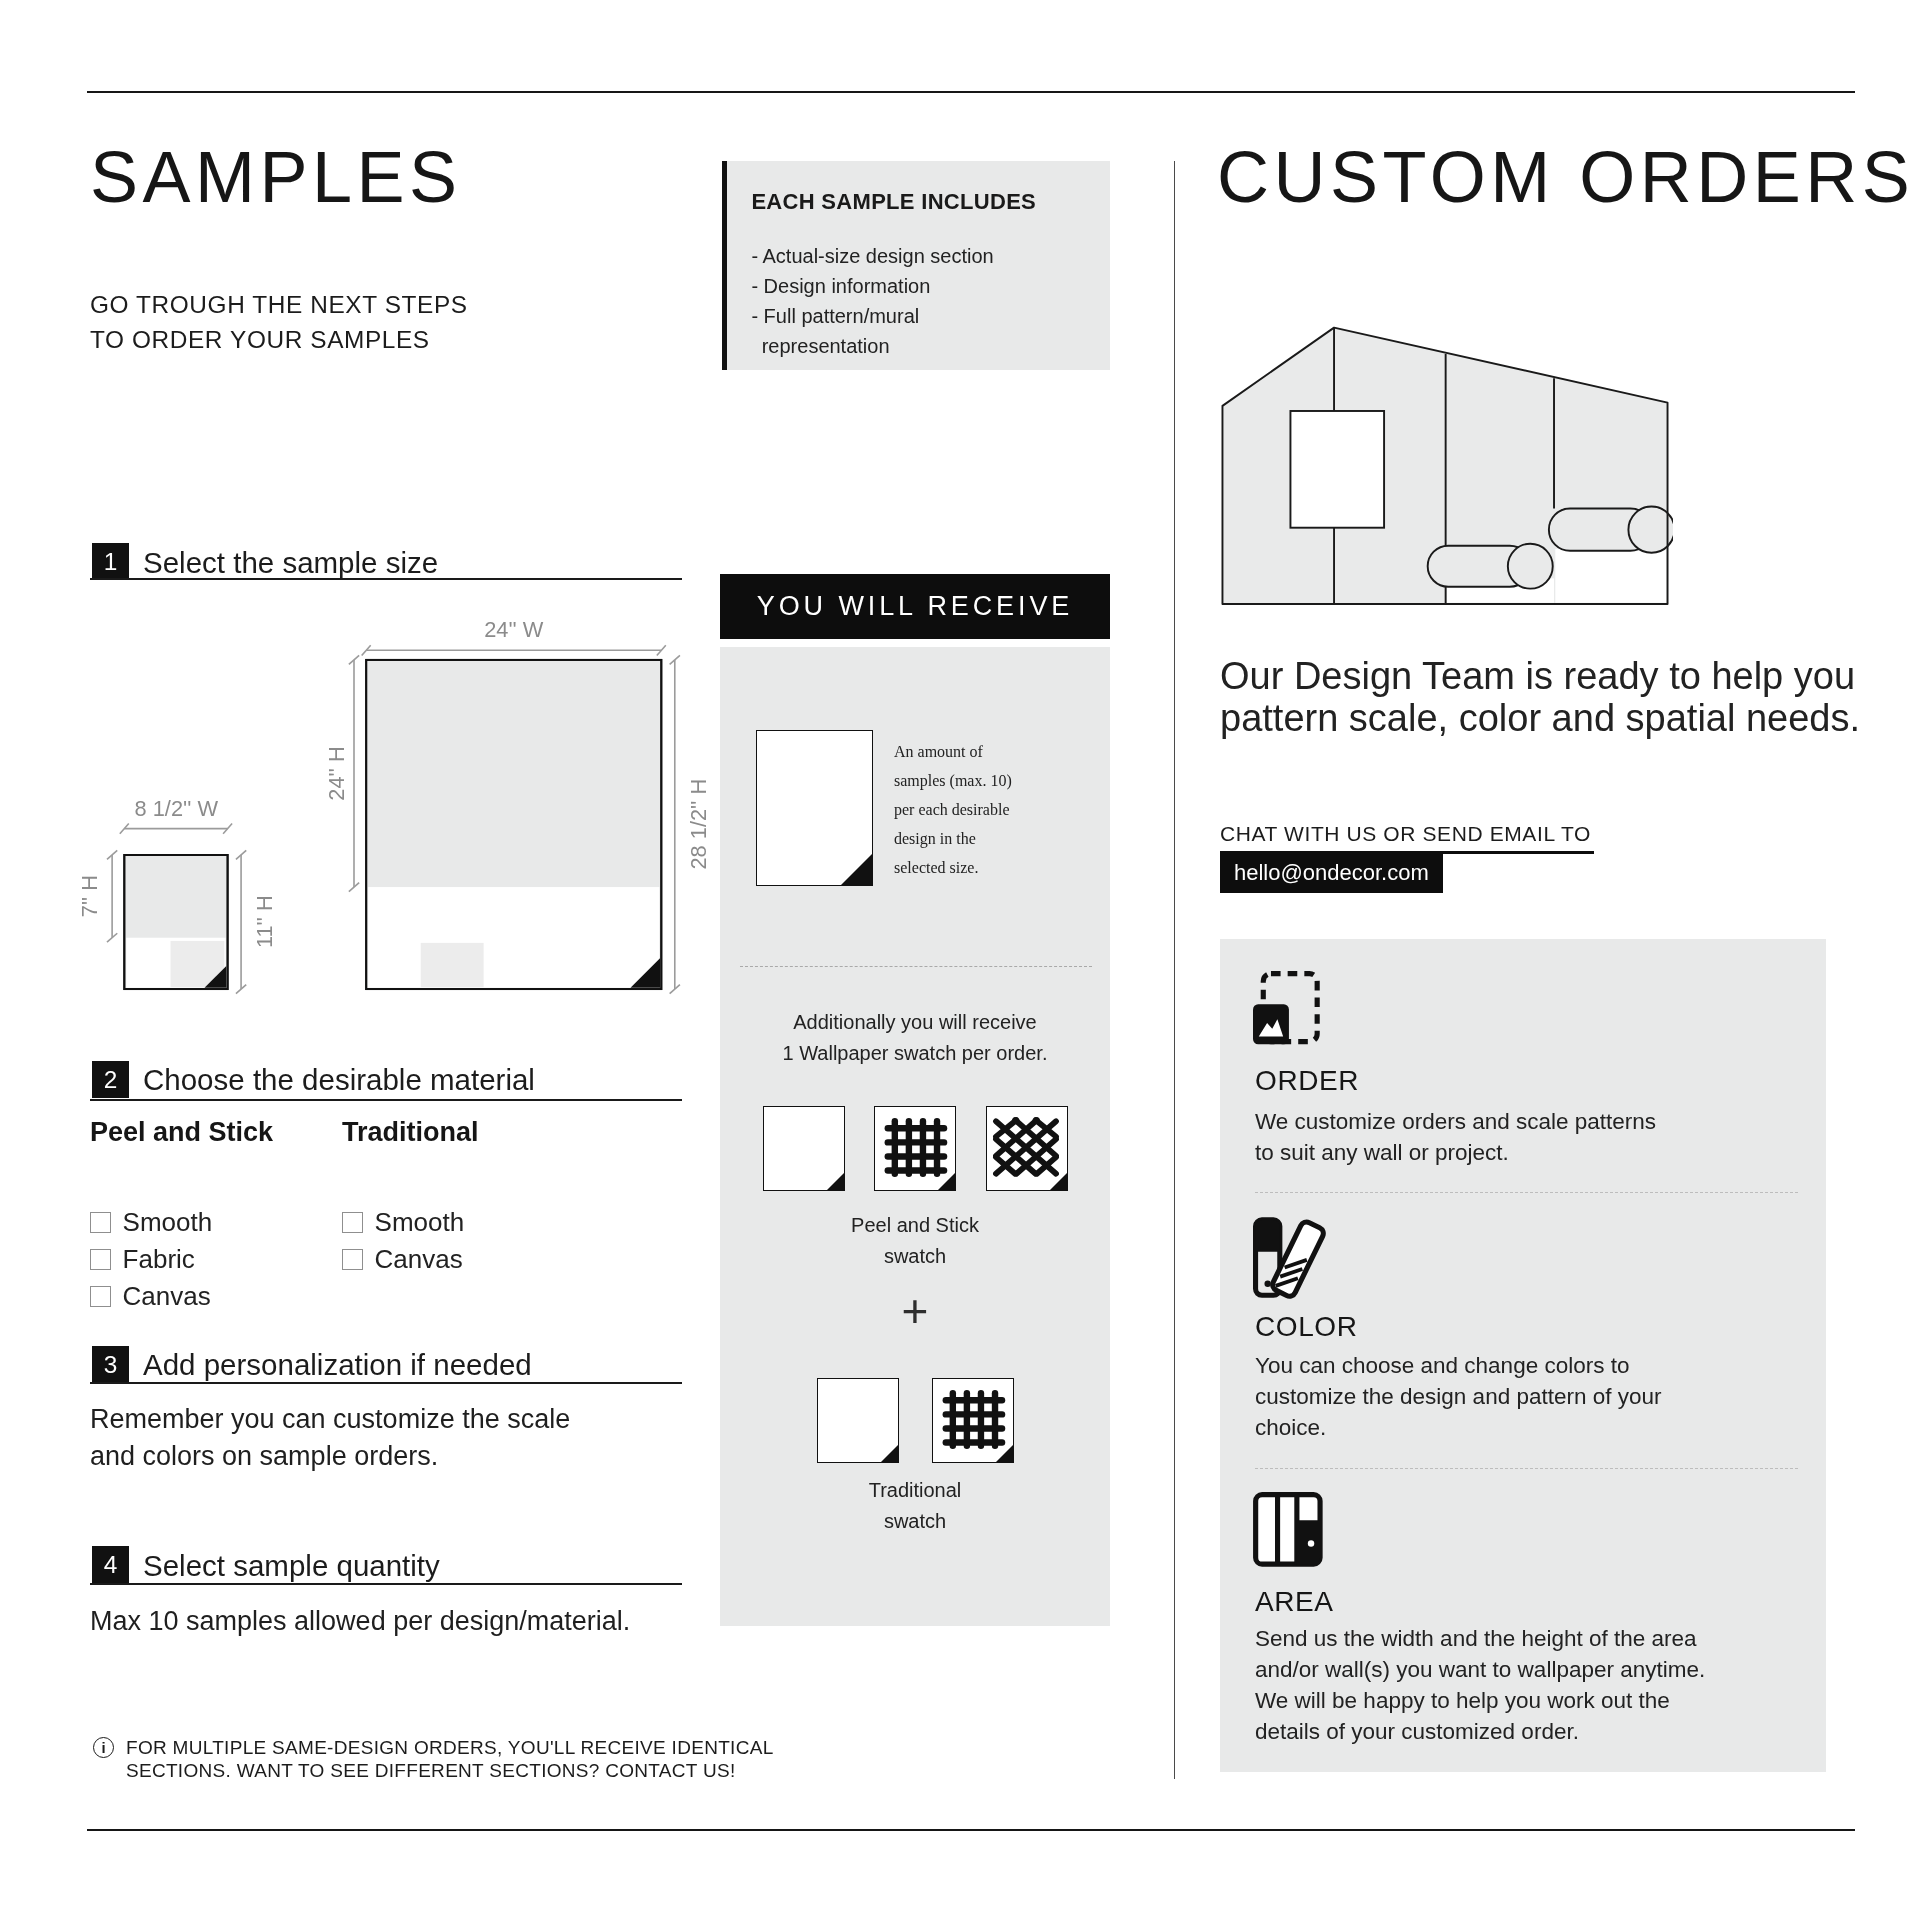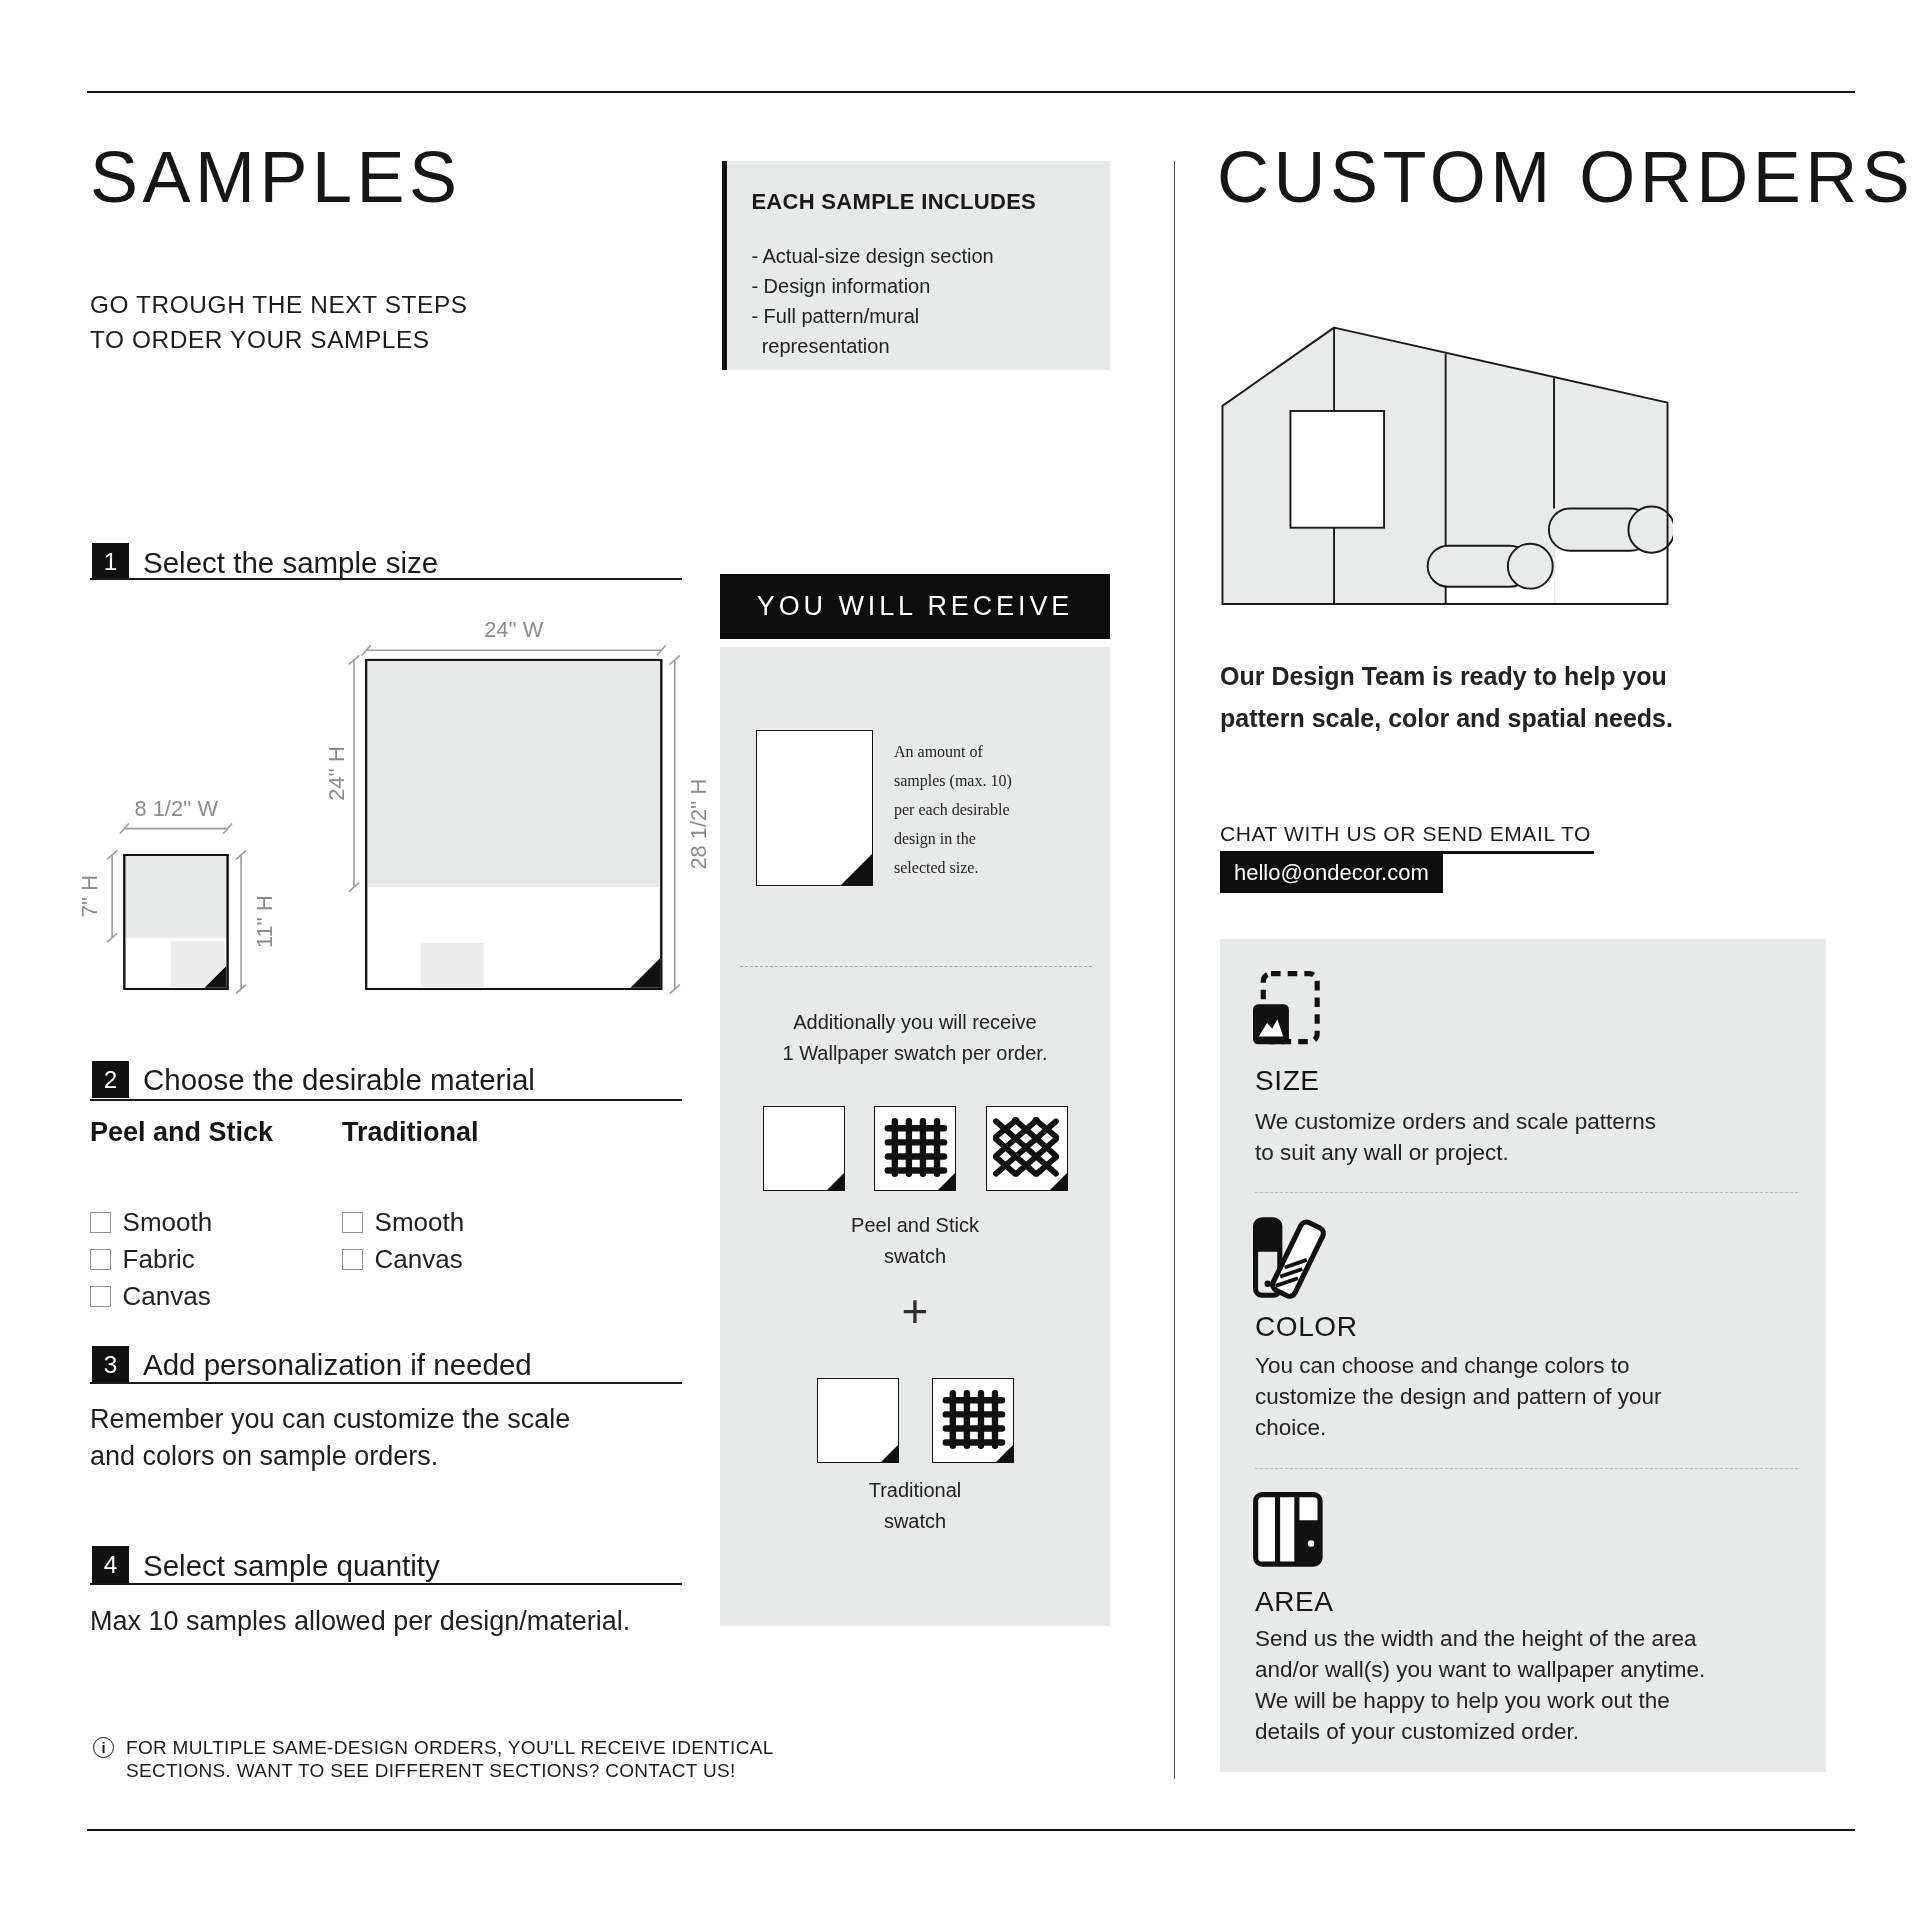--- a/index.html
+++ b/index.html
@@ -32,21 +32,21 @@
   .fold{position:absolute;right:-0.6px;bottom:-0.6px;width:0;height:0;border-left:33px solid transparent;border-bottom:33px solid #111;}
   .fold-s{position:absolute;right:-0.6px;bottom:-0.6px;width:0;height:0;border-left:19px solid transparent;border-bottom:19px solid #111;}
   .mid-desc{position:absolute;font-size:16px;font-weight:400;line-height:29px;color:#222;font-family:Liberation Serif, serif;}
   .dashed-mid{position:absolute;border-top:1.3px dashed #a9a9a9;}
   .center-txt{position:absolute;text-align:center;font-size:20px;font-weight:400;line-height:31px;color:#222;}
   .plus{position:absolute;text-align:center;font-size:46px;font-weight:300;color:#2e2e2e;}
   .chat{position:absolute;font-size:21px;font-weight:400;letter-spacing:0.6px;color:#1c1c1c;white-space:nowrap;}
   .email-line{position:absolute;left:1220px;top:851px;width:374px;height:2.6px;background:#0d0d0d;}
   .email{position:absolute;left:1220px;top:854px;background:#0d0d0d;color:#fff;font-size:22px;
          padding:5.8px 14px 7px 14px;white-space:nowrap;}
-  .cu-par{position:absolute;font-size:25px;font-weight:700;line-height:42px;color:#222;white-space:nowrap;}
+  .cu-par{position:absolute;font-size:38px;font-weight:400;line-height:42px;color:#222;white-space:nowrap;}
   .right-panel{position:absolute;left:1220px;top:939px;width:606px;height:833px;background:#e8e9e9;}
   .sec-head{position:absolute;font-size:28px;font-weight:400;letter-spacing:0.6px;color:#161616;}
   .sec-text{position:absolute;font-size:22.5px;font-weight:300;line-height:31px;color:#222;white-space:nowrap;}
   .dashed-r{position:absolute;left:1255px;width:543px;border-top:1.3px dashed #bdbdbd;}
 </style>
 </head>
 <body>
 
 <div class="page">
 
@@ -286,21 +286,21 @@
   <div class="email-line"></div>
   <div class="email">hello@ondecor.com</div>
 
   <div class="right-panel"></div>
 
   <svg class="abs" style="left:1253px;top:971px" width="77" height="77" viewBox="0 0 120 120">
     <rect x="16" y="4" width="84" height="106" rx="12" fill="none" stroke="#111" stroke-width="8" stroke-dasharray="15 11"></rect>
     <rect x="0" y="52" width="56" height="62" rx="8" fill="#111"></rect>
     <polygon points="9,102 22,81 30,90 38,75 47,102" fill="#fff"></polygon>
   </svg>
-  <div class="sec-head" style="left:1255px;top:1065px">SIZE</div>
+  <div class="sec-head" style="left:1255px;top:1065px">ORDER</div>
   <div class="sec-text" style="left:1255px;top:1106px">
     <div>We customize orders and scale patterns</div>
     <div>to suit any wall or project.</div>
   </div>
   <div class="dashed-r" style="top:1192px"></div>
 
   <svg class="abs" style="left:1253px;top:1217px" width="83" height="85" viewBox="0 0 130 132">
     <rect x="4" y="4" width="38" height="118" rx="10" fill="none" stroke="#111" stroke-width="8"></rect>
     <path d="M4,14 a10,10 0 0 1 10,-10 h18 a10,10 0 0 1 10,10 v40 h-38 z" fill="#111"></path>
     <circle cx="23" cy="104" r="5" fill="#111"></circle>

